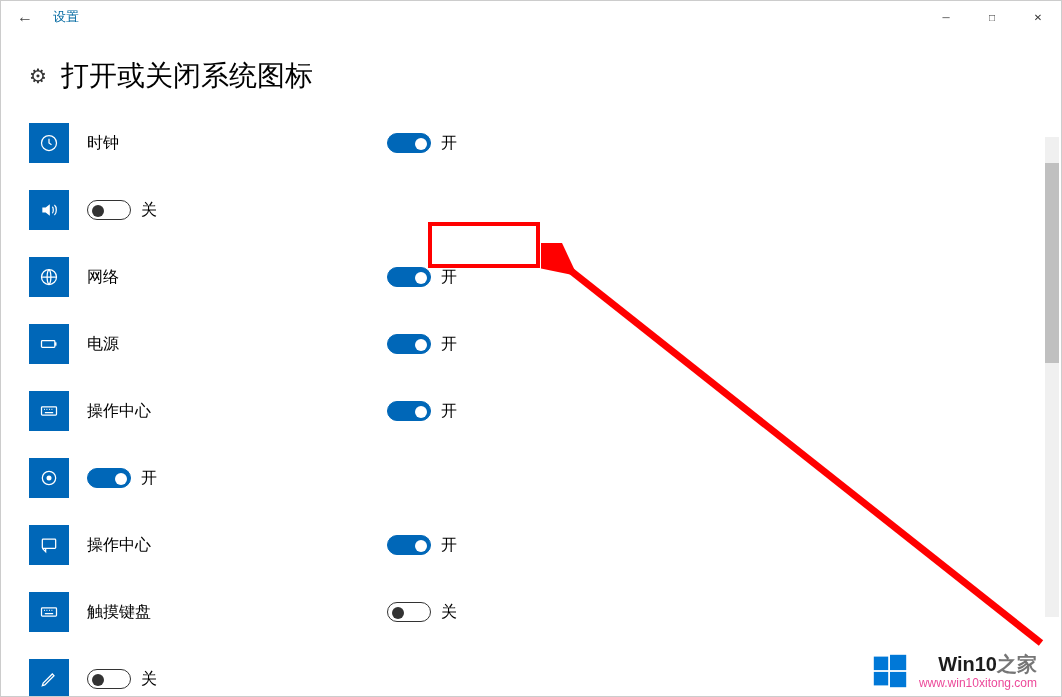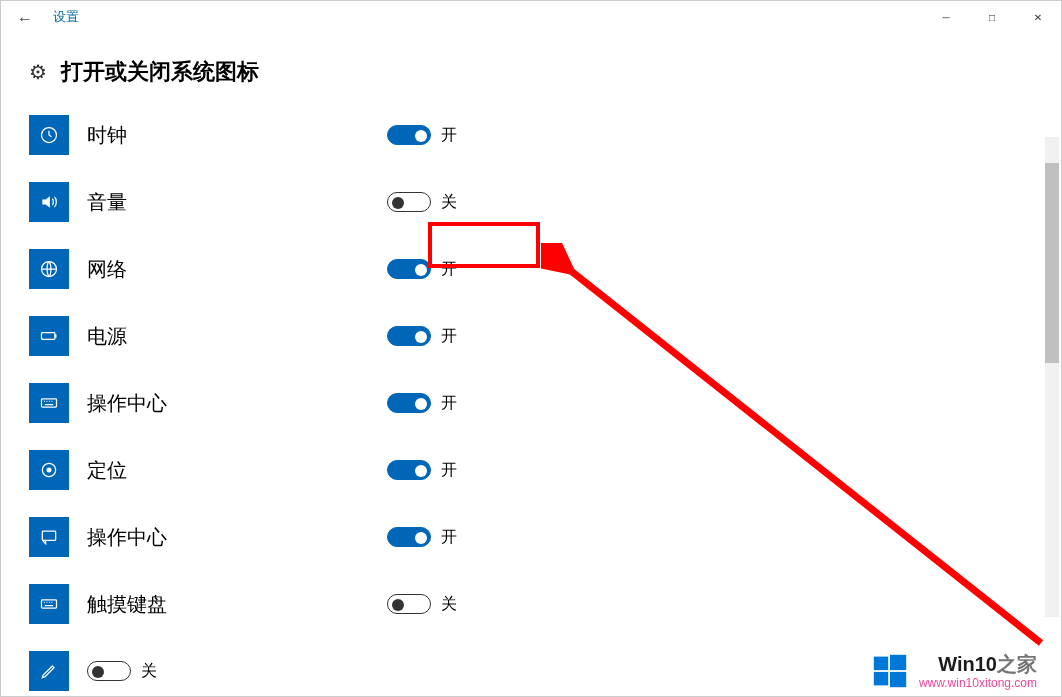--- a/index.html
+++ b/index.html
@@ -6,25 +6,25 @@
   html, body { margin:0; padding:0; width:1062px; height:697px; font-family: "Microsoft YaHei", "Segoe UI", sans-serif; background:#fff; color:#000; overflow:hidden; }
   .window { width:1062px; height:697px; border:1px solid #ccc; position:relative; }
   .title-bar { height:32px; display:flex; align-items:center; position:relative; }
   .title-bar .back { width:48px; text-align:center; font-size:16px; color:#444; }
   .title-bar .title { font-size:13px; color:#0369a1; margin-left:4px; }
   .win-controls { position:absolute; right:0; top:0; display:flex; }
   .win-btn { width:46px; height:32px; display:flex; align-items:center; justify-content:center; font-family: "Segoe MDL2 Assets","Segoe UI Symbol"; font-size:10px; color:#333; }
   .content { padding:24px 28px 0 28px; position:relative; height:calc(100% - 32px); overflow:hidden;}
   .page-header { display:flex; align-items:center; gap:14px; margin-bottom:28px; }
   .gear { font-size:20px; color:#333; }
-  .page-title { font-size:22px; font-weight:700; }
+  .page-title { font-size:28px; font-weight:400; }
   .row { display:flex; align-items:center; height:40px; margin-bottom:27px; }
   .icon-box { width:40px; height:40px; background:#0067b8; display:flex; align-items:center; justify-content:center; color:#fff; margin-right:18px;}
   .icon-box svg { width:20px; height:20px; fill:none; stroke:#fff; stroke-width:1.5; }
-  .label { width:300px; font-size:20px; color:#000; }
+  .label { width:300px; font-size:16px; color:#000; }
   .toggle-area { display:flex; align-items:center; gap:10px; position:relative;}
   .toggle { width:44px; height:20px; border-radius:10px; position:relative; cursor:pointer; }
   .toggle .knob { width:12px; height:12px; border-radius:50%; position:absolute; top:3.5px; }
   .toggle.on { background:#0067b8; border:1px solid #0067b8;}
   .toggle.on .knob { background:#fff; right:3.5px; }
   .toggle.off { background:#fff; border:1.5px solid #333; }
   .toggle.off .knob { background:#333; left:3.5px; }
   .state-text { font-size:16px; }
   .highlight-box { position:absolute; border:4px solid #ff0000; width:112px; height:46px; left:427px; top:189px; pointer-events:none; }
   .arrow-svg { position:absolute; left:540px; top:210px; pointer-events:none; }
@@ -73,21 +73,20 @@
             <span class="state-text">开</span>
           </div>
         </div>
         <div class="row">
           <div class="icon-box">
             <svg viewBox="0 0 24 24">
               <path d="M4 9v6h4l5 4V5L8 9H4z" fill="#fff" stroke="none"></path>
               <path d="M16 8c1.5 1 1.5 7 0 8M18.5 6c3 2 3 10 0 12"></path>
             </svg>
           </div>
-          <div class="label">音量</div>
           <div class="toggle-area">
             <div class="toggle off">
               <div class="knob"></div>
             </div>
             <span class="state-text">关</span>
           </div>
         </div>
         <div class="row">
           <div class="icon-box">
             <svg viewBox="0 0 24 24">
@@ -133,21 +132,20 @@
             <span class="state-text">开</span>
           </div>
         </div>
         <div class="row">
           <div class="icon-box">
             <svg viewBox="0 0 24 24">
               <circle cx="12" cy="12" r="8"></circle>
               <circle cx="12" cy="12" r="3" fill="#fff" stroke="none"></circle>
             </svg>
           </div>
-          <div class="label">定位</div>
           <div class="toggle-area">
             <div class="toggle on">
               <div class="knob"></div>
             </div>
             <span class="state-text">开</span>
           </div>
         </div>
         <div class="row">
           <div class="icon-box">
             <svg viewBox="0 0 24 24">

